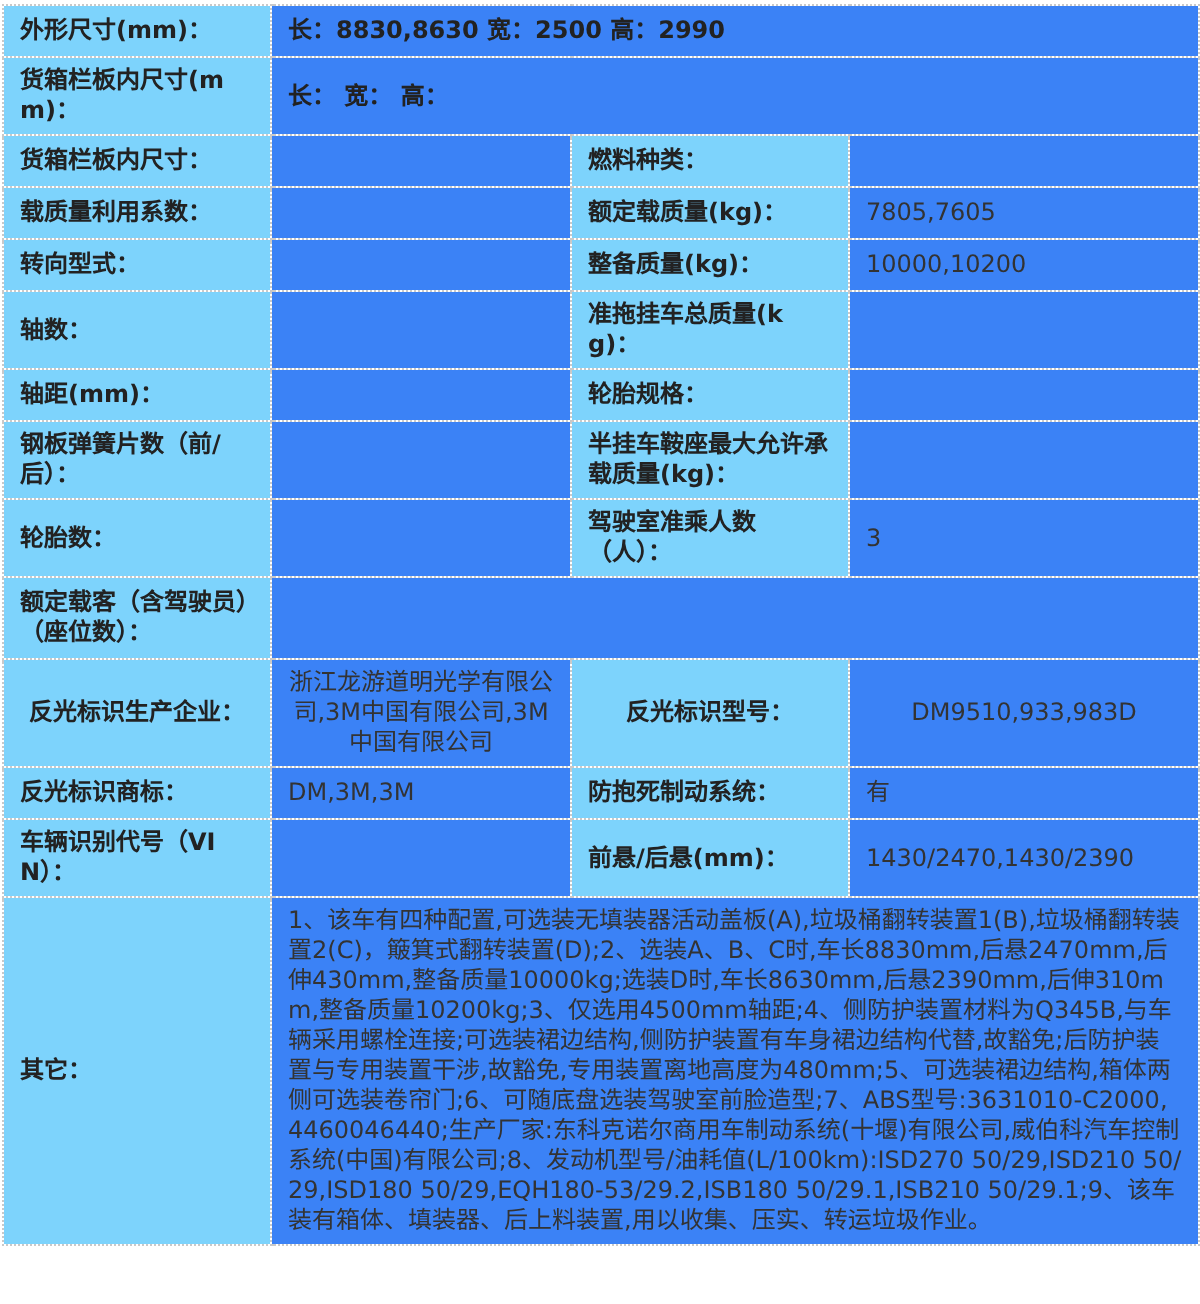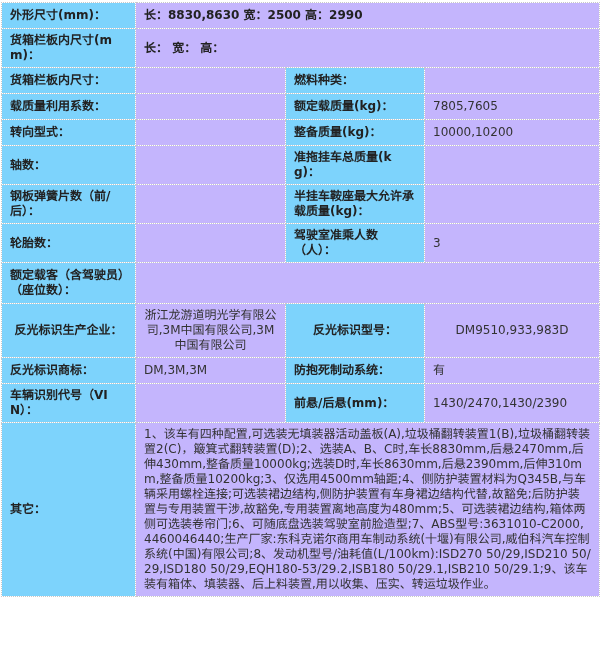--- a/index.html
+++ b/index.html
@@ -21,21 +21,21 @@
     padding:4px 8px;
     vertical-align:middle;
     word-break:break-all;
     overflow:hidden;
   }
   td.lbl{
     background:#7dd3fc;
     font-weight:bold;
     color:#222;
   }
-  td.val{background:#c4b5fd;}
+  td.val{background:#3b82f6;}
   td.b{font-weight:bold;color:#222;}
   tr.h25 td{height:17px;}
   tr.h36 td{height:28px;}
   tr.h40 td{height:32px;}
   tr.h50 td{height:42px;text-align:center;}
 </style>
 </head>
 <body>
 
 <table class="spec">
@@ -71,20 +71,26 @@
       <td class="val"></td>
       <td class="lbl">整备质量(kg)：</td>
       <td class="val">10000,10200</td>
     </tr>
     <tr class="h25">
       <td class="lbl">轴数：</td>
       <td class="val"></td>
       <td class="lbl">准拖挂车总质量(kg)：</td>
       <td class="val"></td>
     </tr>
+    <tr class="h25">
+      <td class="lbl">轴距(mm)：</td>
+      <td class="val"></td>
+      <td class="lbl">轮胎规格：</td>
+      <td class="val"></td>
+    </tr>
     <tr class="h36">
       <td class="lbl">钢板弹簧片数（前/后）：</td>
       <td class="val"></td>
       <td class="lbl">半挂车鞍座最大允许承载质量(kg)：</td>
       <td class="val"></td>
     </tr>
     <tr class="h25">
       <td class="lbl">轮胎数：</td>
       <td class="val"></td>
       <td class="lbl">驾驶室准乘人数（人）：</td>

